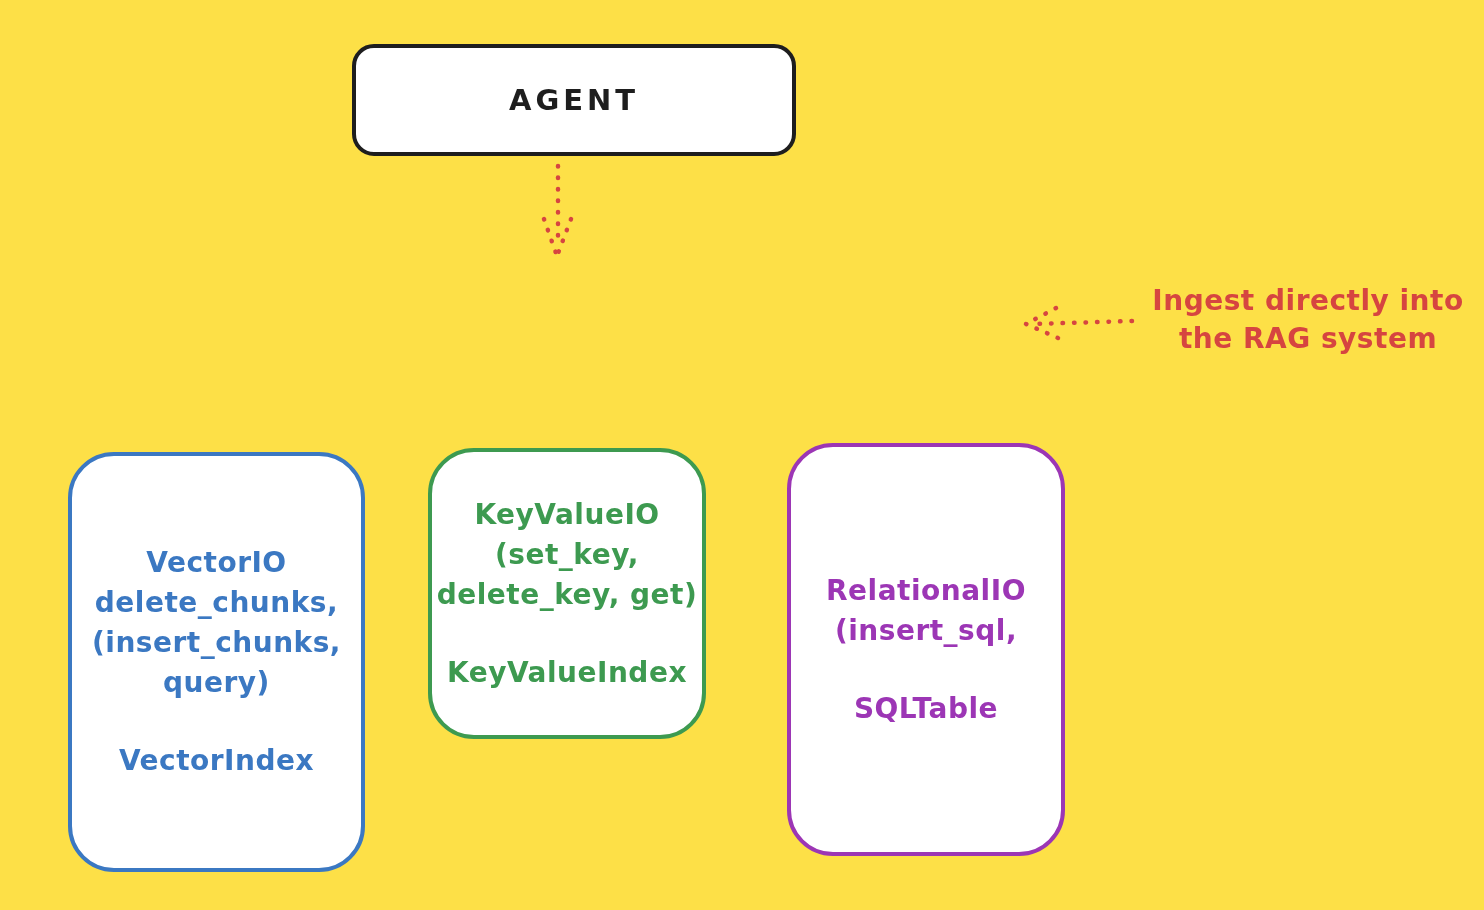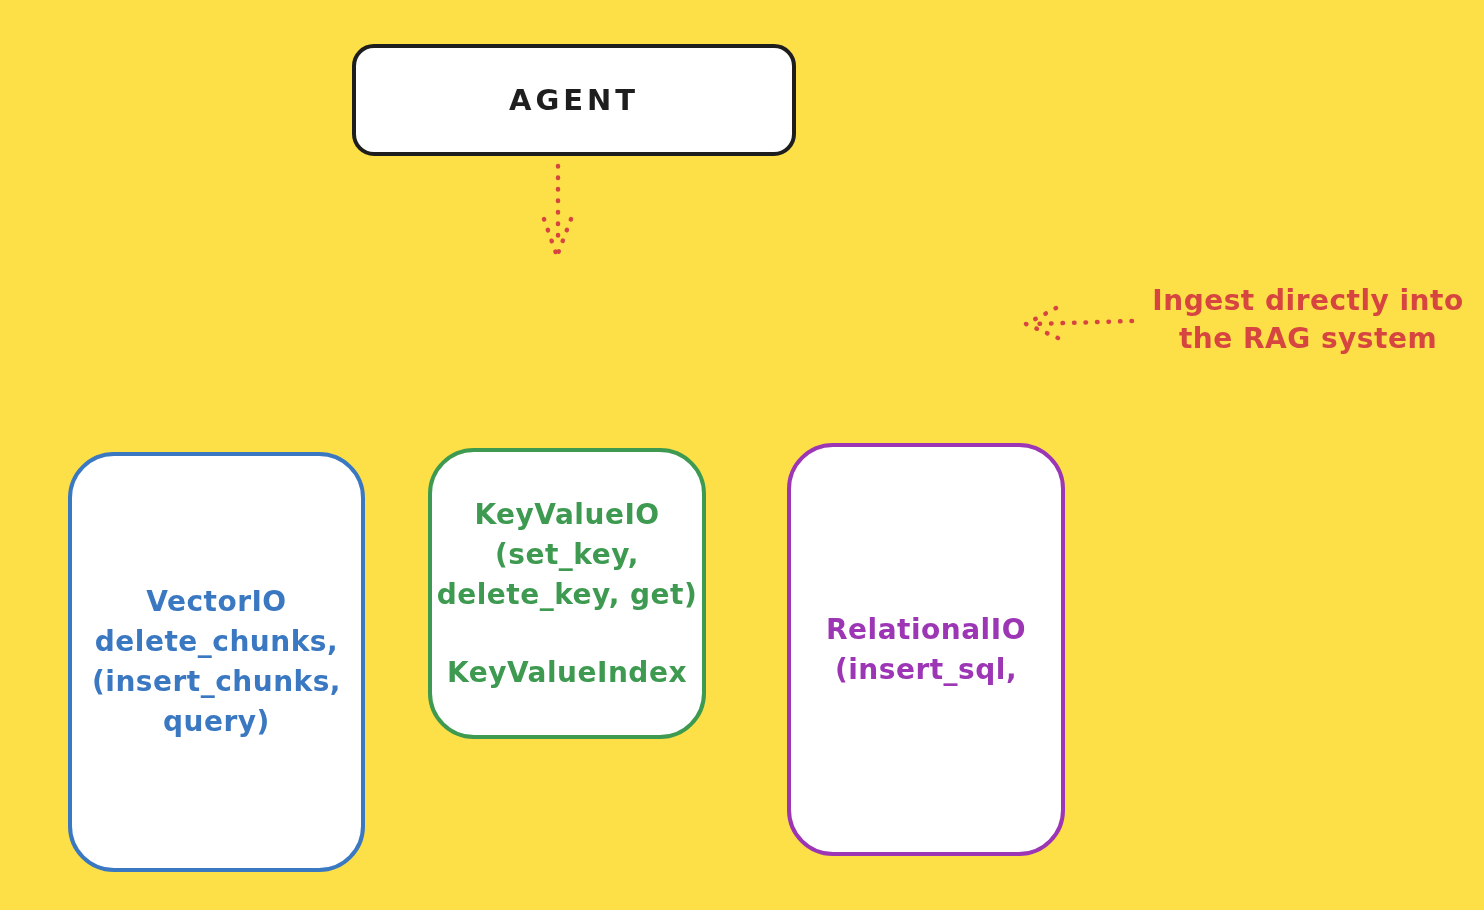--- a/index.html
+++ b/index.html
@@ -114,27 +114,29 @@
   <div class="annotation">
     <div>Ingest directly into</div>
     <div>the RAG system</div>
   </div>
 
   <div class="box store-box store-vector" style="border-color: rgb(59, 120, 194); color: rgb(59, 120, 194);">
     <div>VectorIO</div>
     <div>delete_chunks,</div>
     <div>(insert_chunks,</div>
     <div>query)</div>
+    <div class="index-label">VectorIndex</div>
   </div>
 
   <div class="box store-box store-keyvalue" style="border-color: rgb(61, 154, 80); color: rgb(61, 154, 80);">
     <div>KeyValueIO</div>
     <div>(set_key,</div>
     <div>delete_key, get)</div>
     <div class="index-label">KeyValueIndex</div>
   </div>
 
   <div class="box store-box store-relational" style="border-color: rgb(156, 54, 181); color: rgb(156, 54, 181);">
     <div>RelationalIO</div>
     <div>(insert_sql,</div>
+    <div class="index-label">SQLTable</div>
   </div>
 
 </div>
 
 </body></html>

